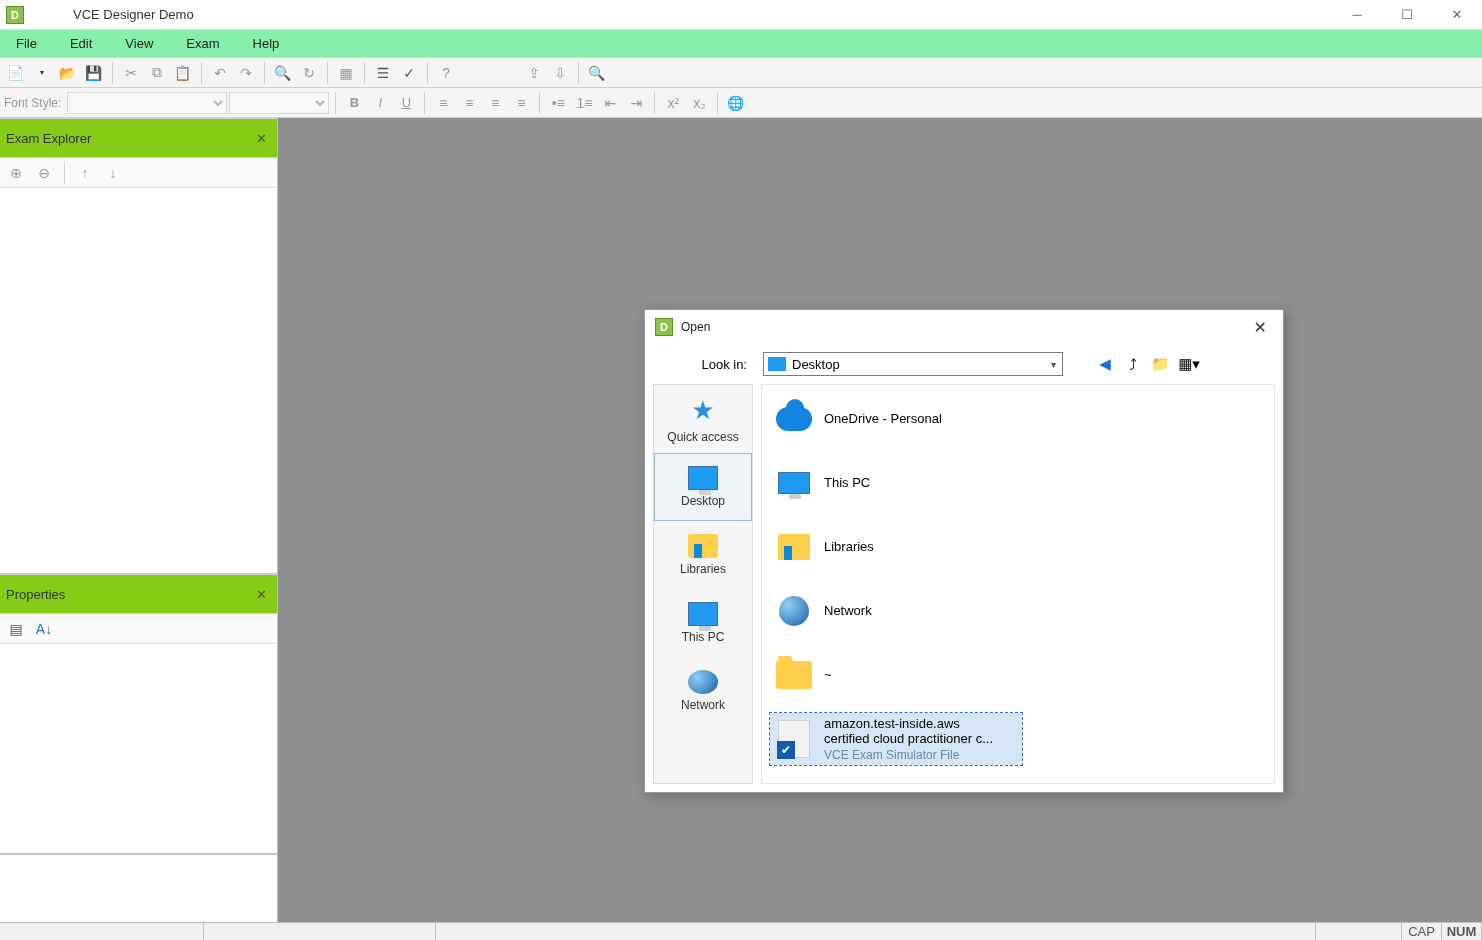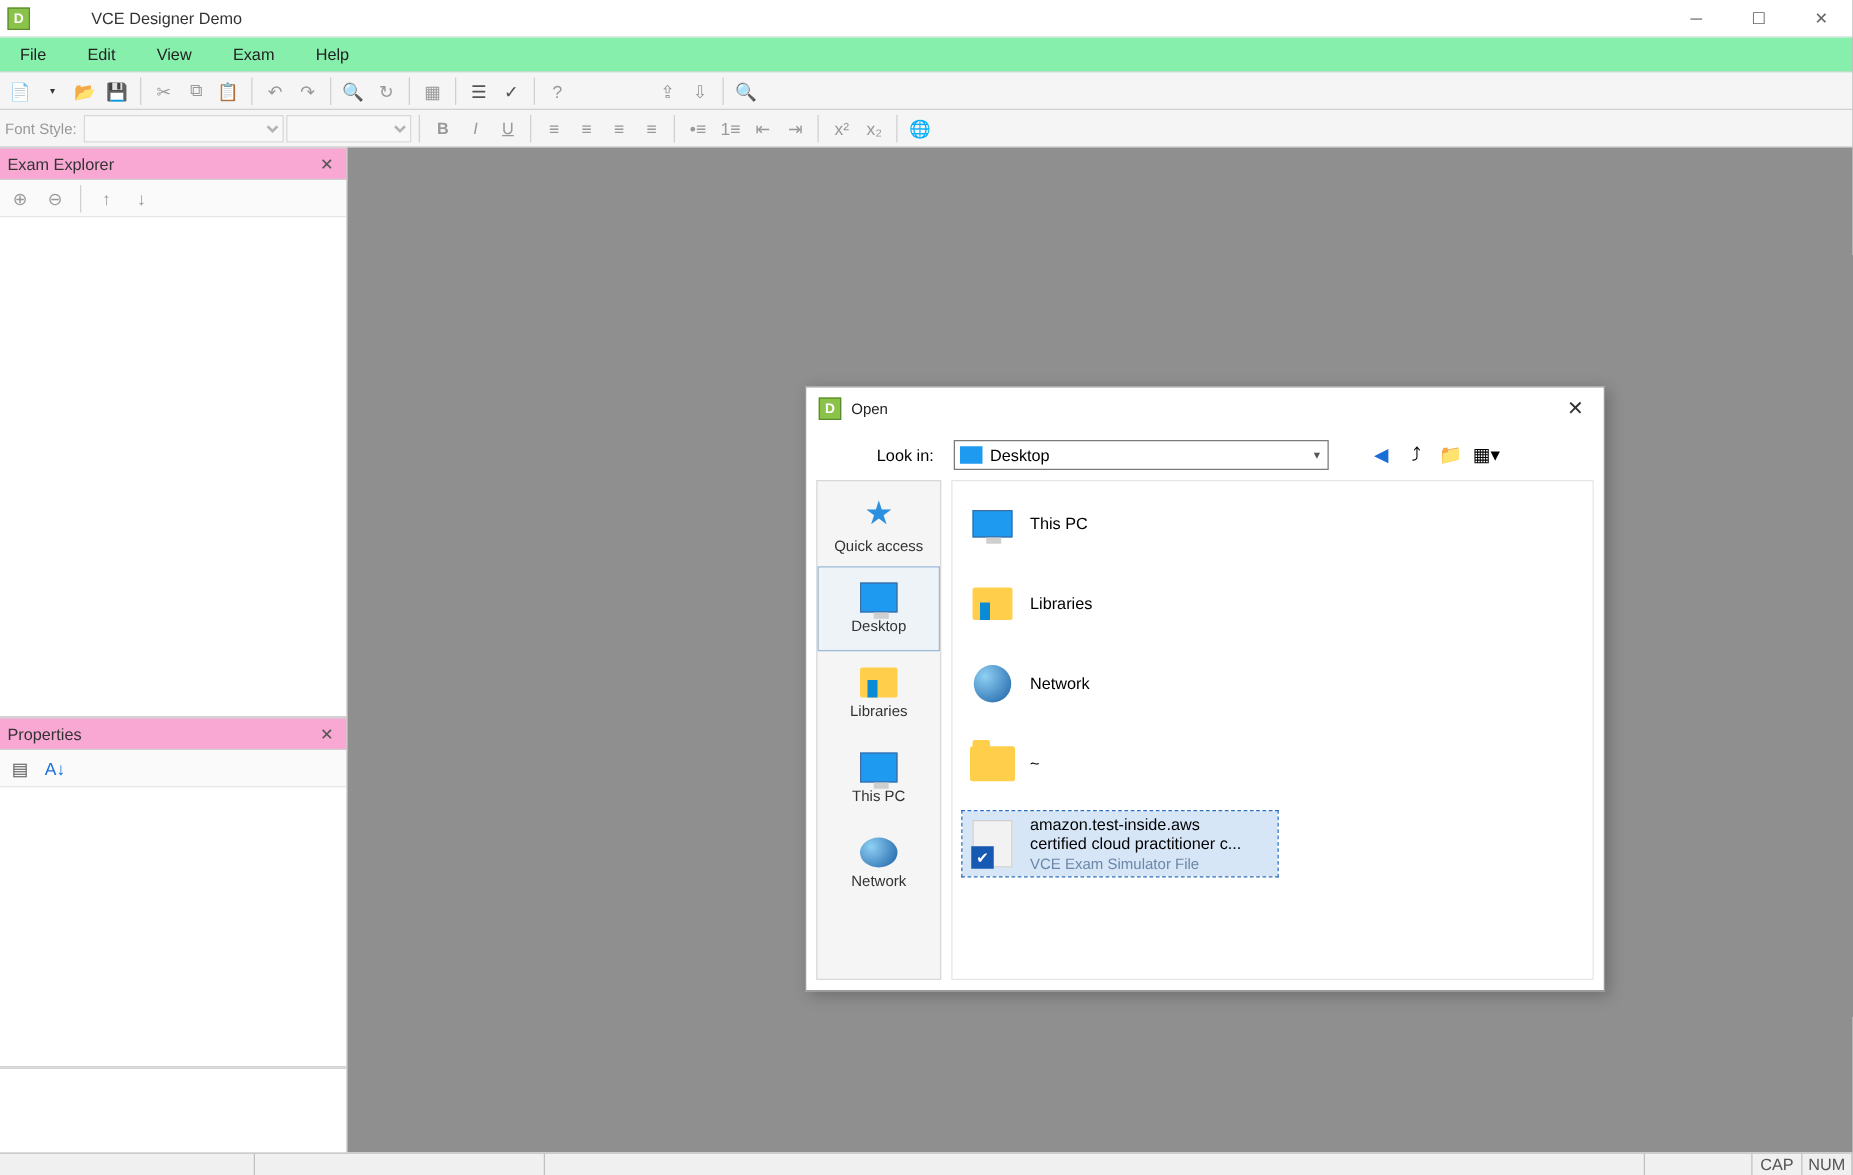--- a/index.html
+++ b/index.html
@@ -24,21 +24,21 @@
 .tool-sep { width:1px; height:22px; background:#d0d0d0; margin:0 4px; }
 .toolbar .lbl { color:#999; font-size:12px; padding-right:4px; }
 .toolbar select.disabled-select { width:160px; height:22px; background:#fafafa; border:1px solid #ccc; color:#999; }
 
 
 .main { position:absolute; top:118px; bottom:18px; left:0; right:0; display:flex; }
 .left-col { width:278px; display:flex; flex-direction:column; border-right:1px solid #bdbdbd; background:#fff;}
 .workspace { flex:1; background:#8f8f8f; position:relative; }
 
 
-.panel-head { background:#f9a8d4; height:26px; display:flex; align-items:center; padding:0 6px; border-bottom:1px solid #d0d0d0; border-top:1px solid #d0d0d0; }
+.panel-head { background:#84cc16; height:40px; display:flex; align-items:center; padding:0 6px; border-bottom:1px solid #d0d0d0; border-top:1px solid #d0d0d0; }
 .panel-head .t { flex:1; color:#333; }
 .panel-head .x { color:#555; padding:0 4px; cursor:default;}
 .panel-tb { height:30px; background:#fafafa; display:flex; align-items:center; gap:4px; padding:0 4px; border-bottom:1px solid #e0e0e0;}
 .panel-body { flex:1; background:#fff; border-bottom:1px solid #c5c5c5; }
 .exam-explorer { display:flex; flex-direction:column; flex:1; min-height:310px; }
 .properties { display:flex; flex-direction:column; height:280px; }
 .bottom-pane { height:68px; background:#fff; border-top:1px solid #c5c5c5;}
 
 
 .statusbar { position:absolute; bottom:0; left:0; right:0; height:18px; background:#f0f0f0; border-top:1px solid #c0c0c0; display:flex; font-size:11px; color:#555; }
@@ -245,20 +245,26 @@
             <span class="ptxt">This PC</span>
           </div>
           <div class="place">
             <span class="picn icn-globe"></span>
             <span class="ptxt">Network</span>
           </div>
         </div>
 
         <div class="file-area">
 
+          <div class="fitem">
+            <span class="ficn">
+                <span class="icn-cloud"></span>
+              </span>
+            <span class="ftxt">OneDrive - Personal</span>
+          </div>
 
           <div class="fitem">
             <span class="ficn">
                 <span class="icn-monitor"></span>
               </span>
             <span class="ftxt">This PC</span>
           </div>
           <div class="fitem">
             <span class="ficn">
                 <span class="icn-lib"></span>
@@ -297,14 +303,14 @@
 
   </div>
 </div>
 
 <div class="statusbar">
   <div class="cell" style="width:204px"></div>
   <div class="cell" style="width:232px"></div>
   <div class="cell flex"></div>
   <div class="cell" style="width:86px"></div>
   <div class="cell small">CAP</div>
-  <div class="cell small" style="font-weight:normal">NUM</div>
+  <div class="cell small" style="font-weight:bold">NUM</div>
 </div>
 
 </body></html>

